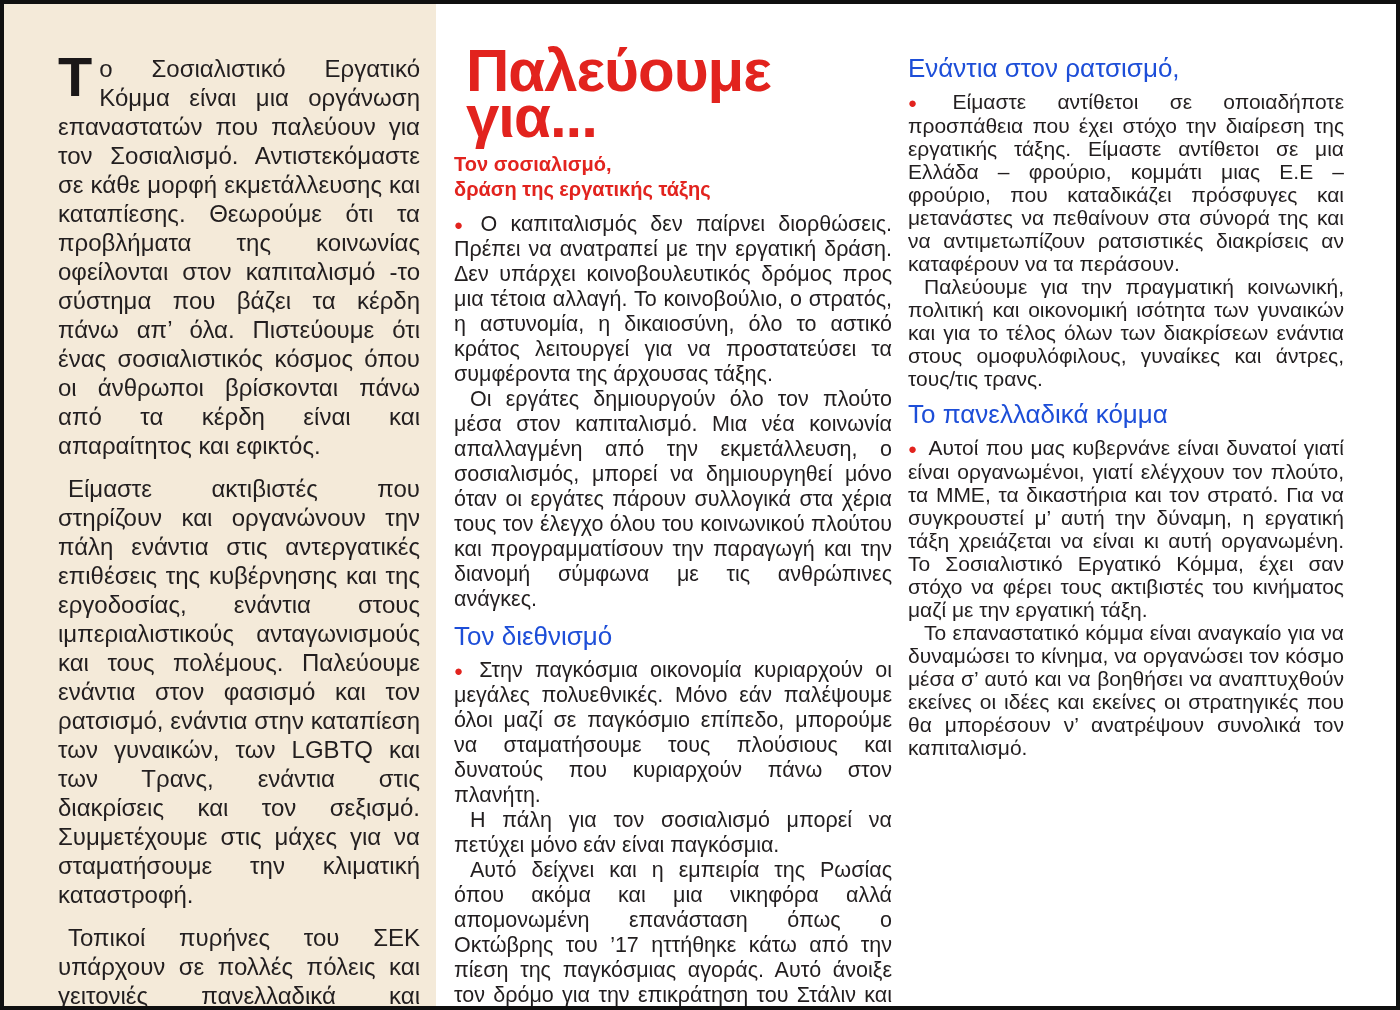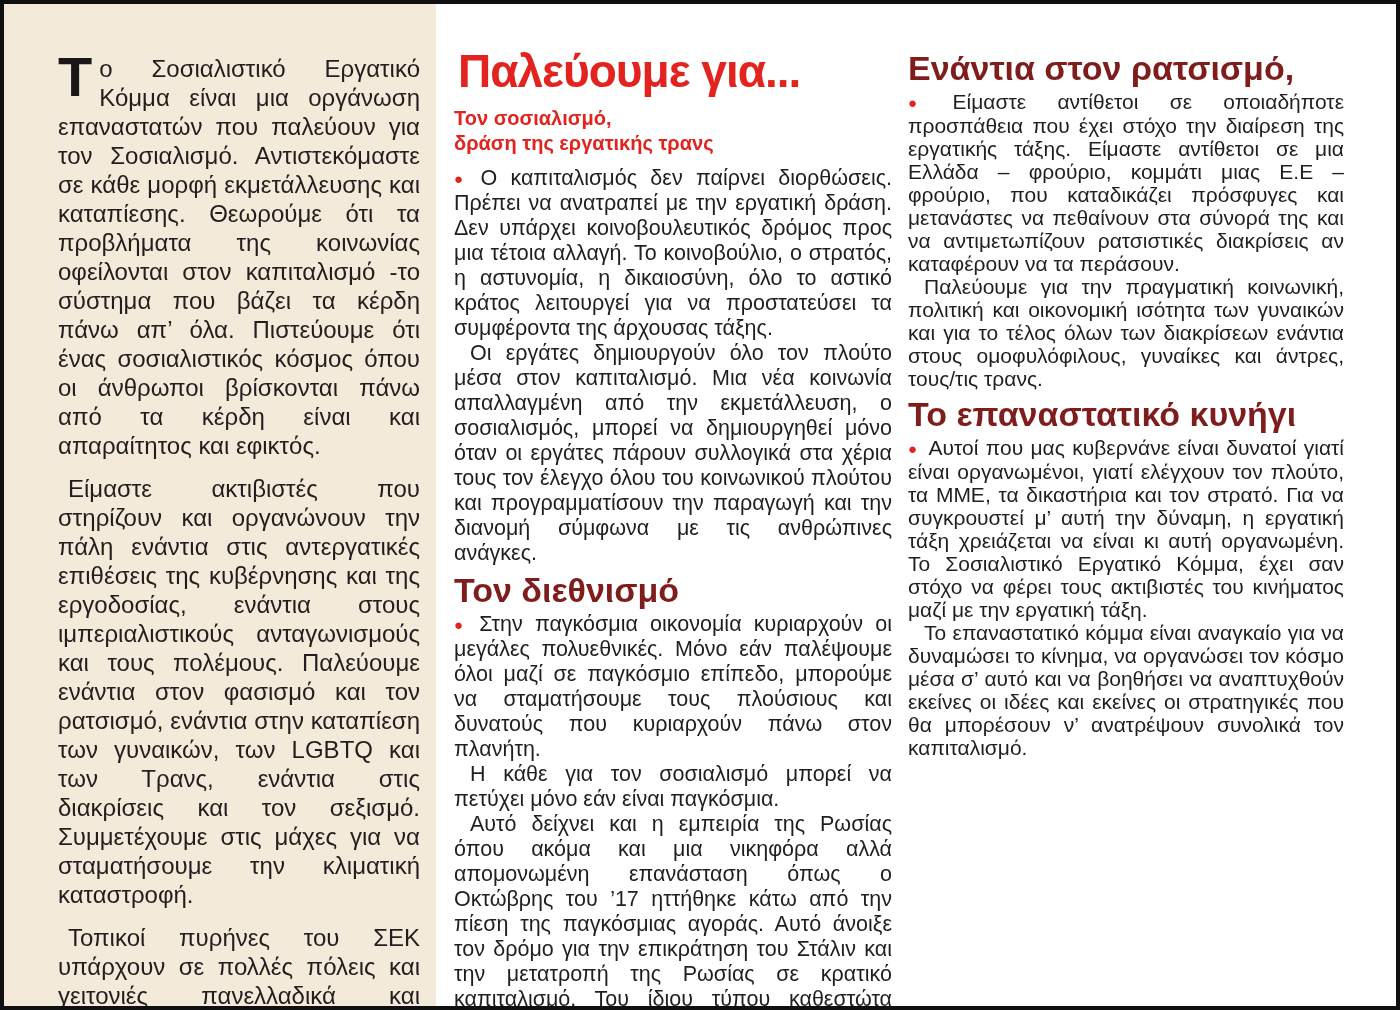--- a/index.html
+++ b/index.html
@@ -29,34 +29,34 @@
   .dropcap{
     float:left;
     font-size:56px;line-height:46px;
     font-weight:700;
     padding-right:7px;
     color:#1a1718;
   }
   
   .col-mid{left:450px;top:44px;width:438px;}
   .main-title{
-    margin:0 0 12px 4px;
-    font-size:46px;line-height:46px;
+    margin:0 0 12px 12px;
+    font-size:60px;line-height:46px;
     font-weight:700;letter-spacing:-1px;
     color:#e2231e;
   }
   .sub-title{
     margin:0 0 10px 0;
     font-size:20px;line-height:25px;
     font-weight:700;color:#e2231e;
   }
   .red-heading{
     margin:10px 0 8px 0;
-    font-size:34px;line-height:28px;
-    font-weight:700;color:#7f1d1d;
+    font-size:26px;line-height:28px;
+    font-weight:400;color:#1d4ed8;
   }
   .col-mid p.body{
     margin:0;
     font-size:21.5px;line-height:25px;
     text-align:justify;
   }
   
   .col-right{left:904px;top:50px;width:436px;}
   .col-right .red-heading.first{margin-top:0;}
   .col-right p.body{
@@ -88,51 +88,51 @@
     </p>
     <p class="indented">
       <span>Τοπικοί πυρήνες του ΣΕΚ υπάρχουν σε πολλές πόλεις και γειτονιές πανελλαδικά και οργανώνουν πολιτικές εκδηλώσεις κάθε βδομάδα. Στηριζόμαστε οικονομικά στις συνδρομές των μελών και των φίλων της οργάνωσής μας ώστε να είμαστε ανεξάρτητοι από τα μεγάλα οικονομικά συμφέροντα. Τα έντυπά μας, η βδομαδιάτικη εφημερίδα Εργατική Αλληλεγγύη και το διμηνιαίο περιοδικό Σοσιαλισμός από τα κάτω δεν δέχονται διαφημίσεις.</span>
     </p>
   </div>
 
   <div class="col col-mid">
     <h1 class="main-title">Παλεύουμε για...</h1>
     <div class="sub-title">
       <div>Τον σοσιαλισμό,</div>
-      <div>δράση της εργατικής τρανς</div>
+      <div>δράση της εργατικής τάξης</div>
     </div>
     <p class="body">
       <span class="bullet">●</span><span>Ο καπιταλισμός δεν παίρνει διορθώσεις. Πρέπει να ανατραπεί με την εργατική δράση. Δεν υπάρχει κοινοβουλευτικός δρόμος προς μια τέτοια αλλαγή. Το κοινοβούλιο, ο στρατός, η αστυνομία, η δικαιοσύνη, όλο το αστικό κράτος λειτουργεί για να προστατεύσει τα συμφέροντα της άρχουσας τάξης.</span>
     </p>
     <p class="body indented">
       <span>Οι εργάτες δημιουργούν όλο τον πλούτο μέσα στον καπιταλισμό. Μια νέα κοινωνία απαλλαγμένη από την εκμετάλλευση, ο σοσιαλισμός, μπορεί να δημιουργηθεί μόνο όταν οι εργάτες πάρουν συλλογικά στα χέρια τους τον έλεγχο όλου του κοινωνικού πλούτου και προγραμματίσουν την παραγωγή και την διανομή σύμφωνα με τις ανθρώπινες ανάγκες.</span>
     </p>
     <h2 class="red-heading">Τον διεθνισμό</h2>
     <p class="body">
       <span class="bullet">●</span><span>Στην παγκόσμια οικονομία κυριαρχούν οι μεγάλες πολυεθνικές. Μόνο εάν παλέψουμε όλοι μαζί σε παγκόσμιο επίπεδο, μπορούμε να σταματήσουμε τους πλούσιους και δυνατούς που κυριαρχούν πάνω στον πλανήτη.</span>
     </p>
     <p class="body indented">
-      <span>Η κάθε για τον σοσιαλισμό μπορεί να πετύχει μόνο εάν είναι παγκόσμια.</span>
+      <span>Η πάλη για τον σοσιαλισμό μπορεί να πετύχει μόνο εάν είναι παγκόσμια.</span>
     </p>
     <p class="body indented">
       <span>Αυτό δείχνει και η εμπειρία της Ρωσίας όπου ακόμα και μια νικηφόρα αλλά απομονωμένη επανάσταση όπως ο Οκτώβρης του ’17 ηττήθηκε κάτω από την πίεση της παγκόσμιας αγοράς. Αυτό άνοιξε τον δρόμο για την επικράτηση του Στάλιν και την μετατροπή της Ρωσίας σε κρατικό καπιταλισμό. Του ίδιου τύπου καθεστώτα δημιουργήθηκαν αργότερα στην Ανατολική Ευρώπη και την Κίνα.</span>
     </p>
   </div>
 
   <div class="col col-right">
     <h2 class="red-heading first">
       <div>Ενάντια στον ρατσισμό,</div>
     </h2>
     <p class="body" style="margin-bottom:0;margin-top:0;">
       <span class="bullet">●</span><span>Είμαστε αντίθετοι σε οποιαδήποτε προσπάθεια που έχει στόχο την διαίρεση της εργατικής τάξης. Είμαστε αντίθετοι σε μια Ελλάδα – φρούριο, κομμάτι μιας Ε.Ε – φρούριο, που καταδικάζει πρόσφυγες και μετανάστες να πεθαίνουν στα σύνορά της και να αντιμετωπίζουν ρατσιστικές διακρίσεις αν καταφέρουν να τα περάσουν.</span>
     </p>
     <p class="body indented">
       <span>Παλεύουμε για την πραγματική κοινωνική, πολιτική και οικονομική ισότητα των γυναικών και για το τέλος όλων των διακρίσεων ενάντια στους ομοφυλόφιλους, γυναίκες και άντρες, τους/τις τρανς.</span>
     </p>
-    <h2 class="red-heading">Το επαναστατικό κυνήγι</h2>
+    <h2 class="red-heading">Το πανελλαδικά κόμμα</h2>
     <p class="body">
       <span class="bullet">●</span><span>Αυτοί που μας κυβερνάνε είναι δυνατοί γιατί είναι οργανωμένοι, γιατί ελέγχουν τον πλούτο, τα ΜΜΕ, τα δικαστήρια και τον στρατό. Για να συγκρουστεί μ’ αυτή την δύναμη, η εργατική τάξη χρειάζεται να είναι κι αυτή οργανωμένη. Το Σοσιαλιστικό Εργατικό Κόμμα, έχει σαν στόχο να φέρει τους ακτιβιστές του κινήματος μαζί με την εργατική τάξη.</span>
     </p>
     <p class="body indented">
       <span>Το επαναστατικό κόμμα είναι αναγκαίο για να δυναμώσει το κίνημα, να οργανώσει τον κόσμο μέσα σ’ αυτό και να βοηθήσει να αναπτυχθούν εκείνες οι ιδέες και εκείνες οι στρατηγικές που θα μπορέσουν ν’ ανατρέψουν συνολικά τον καπιταλισμό.</span>
     </p>
   </div>
 
 </div>
 

